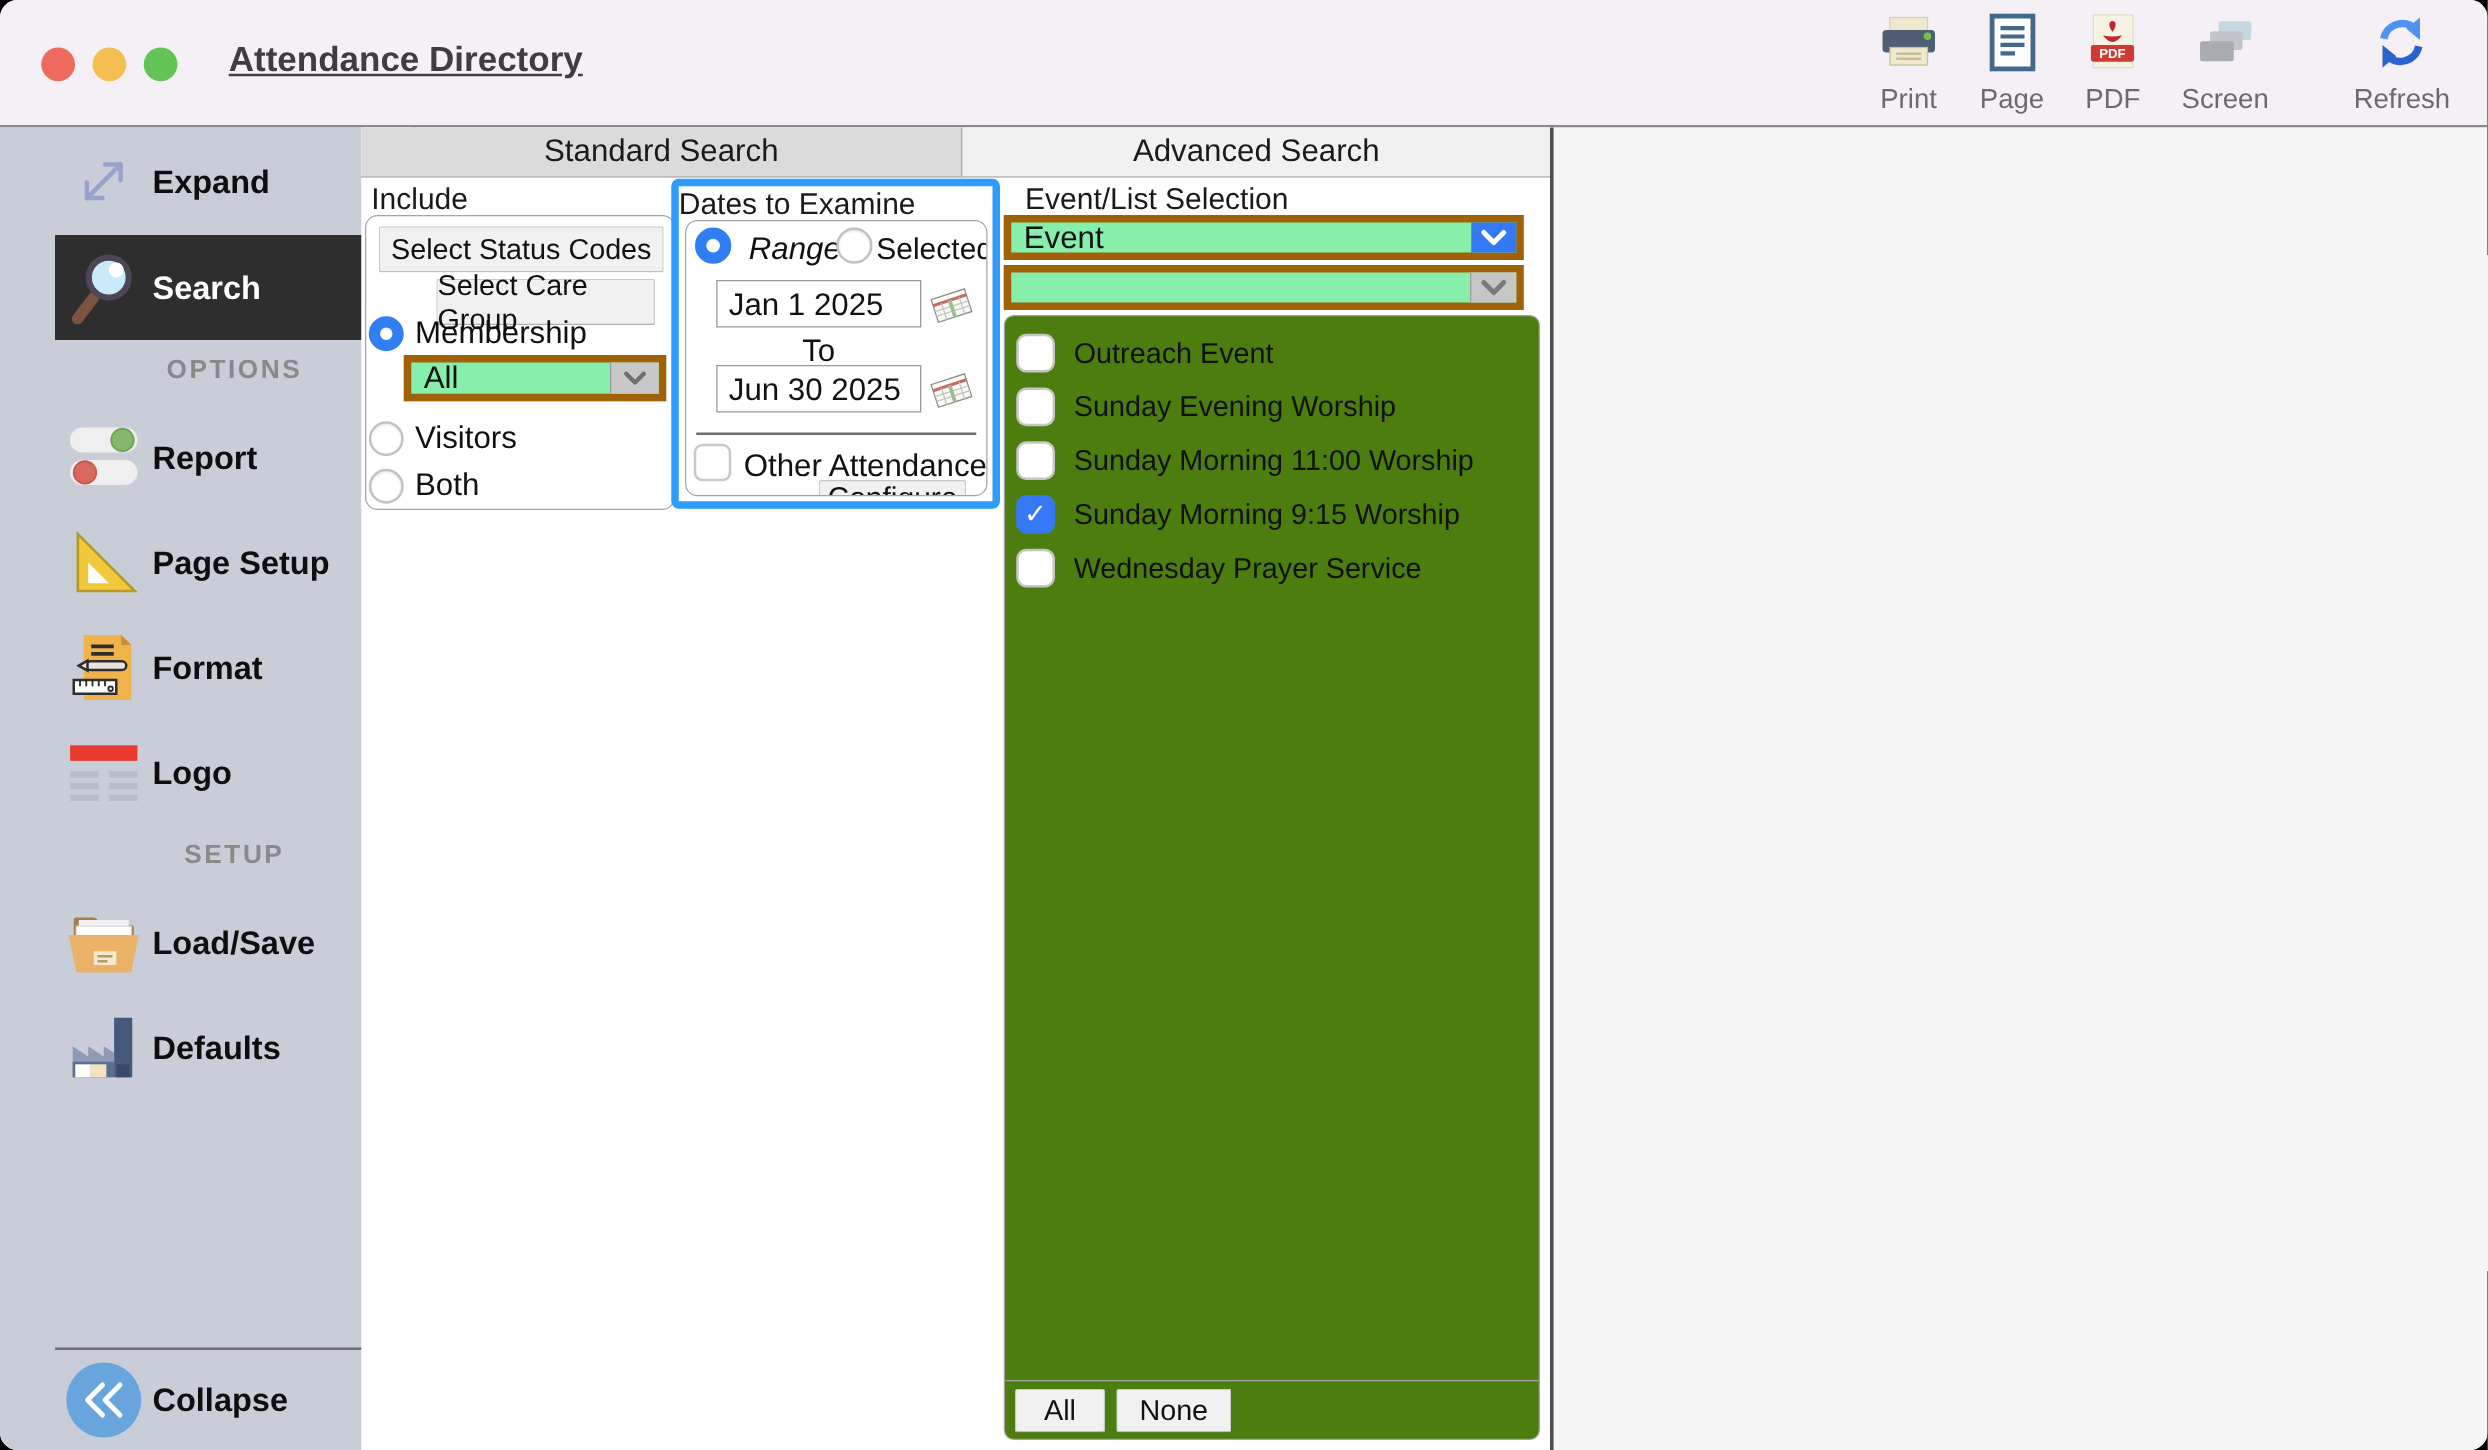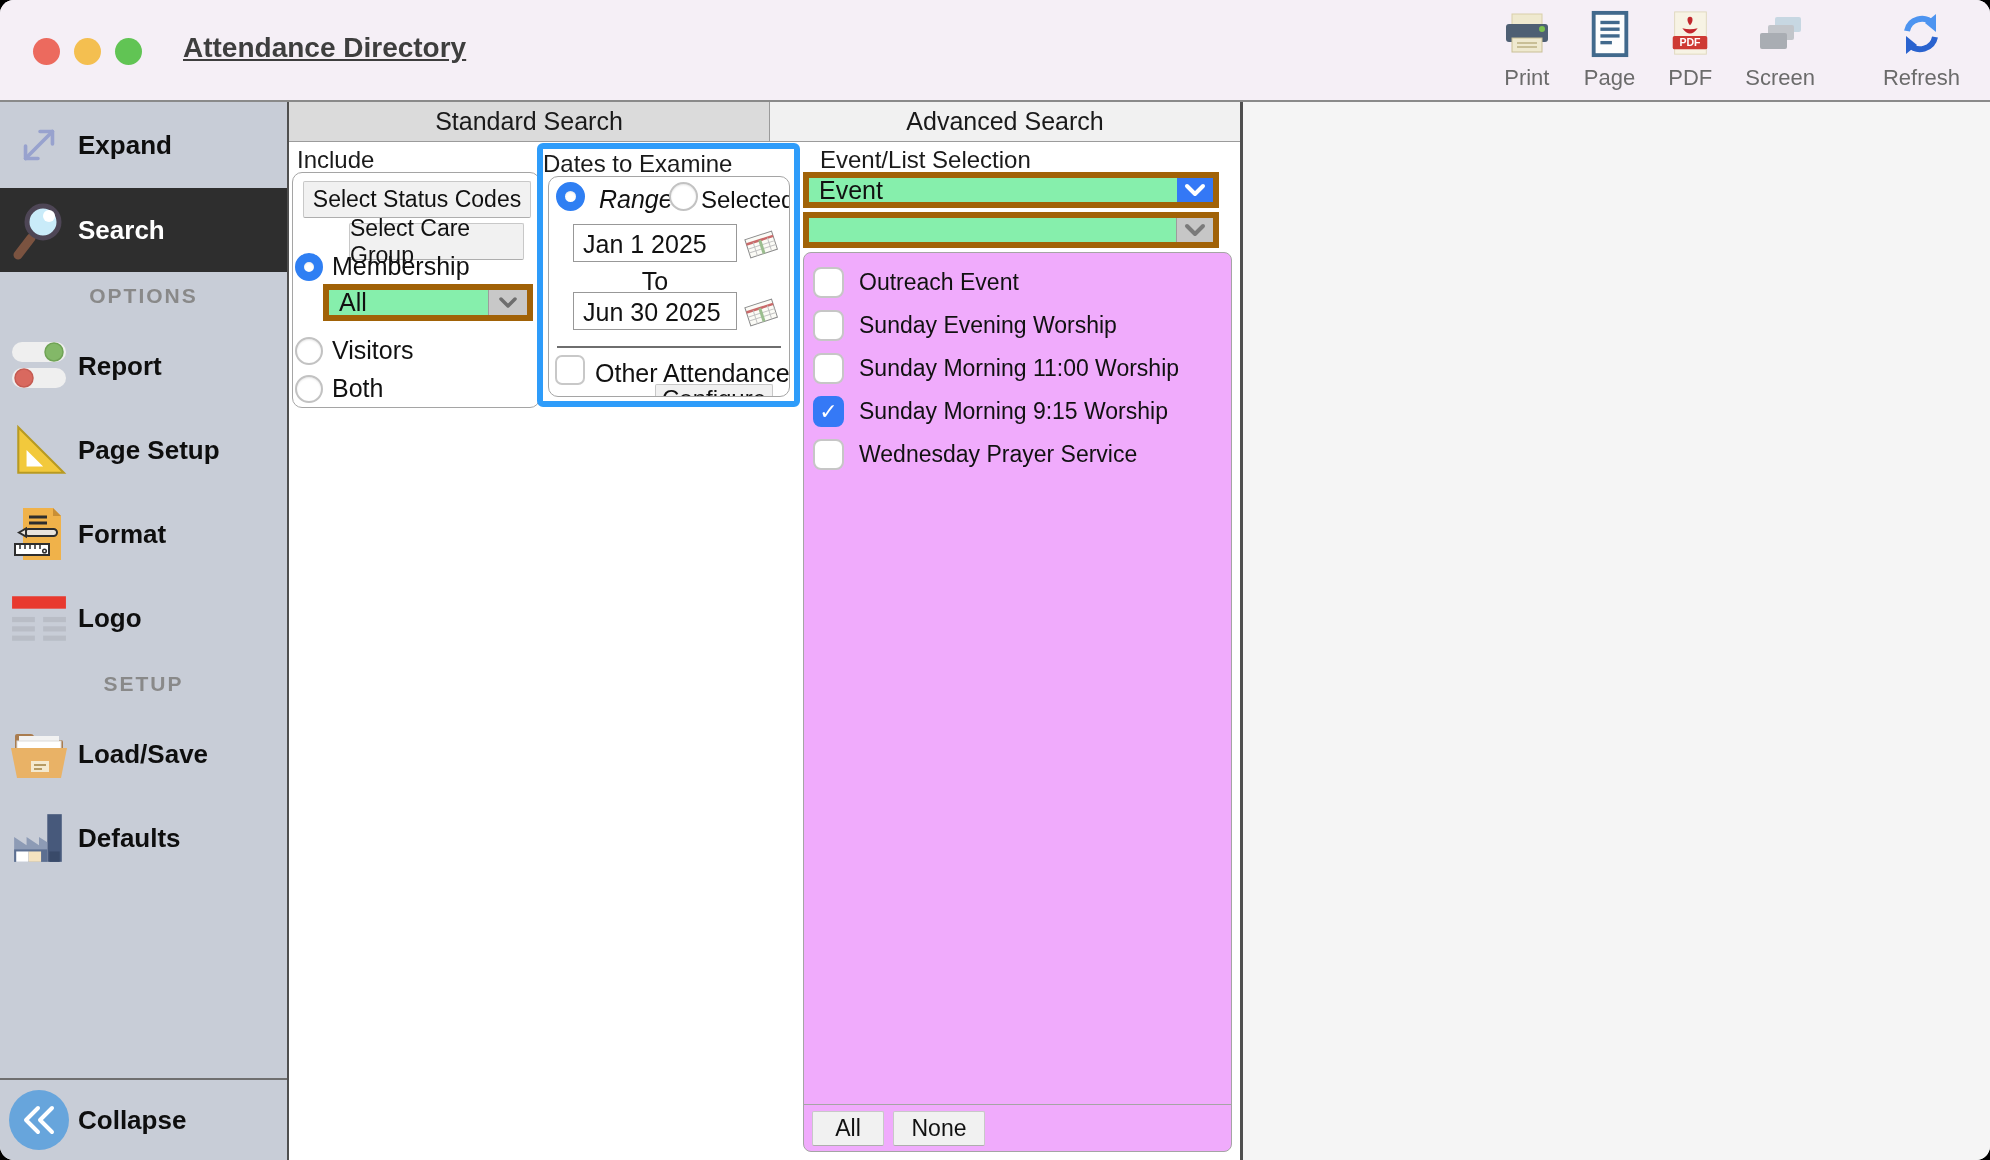--- a/index.html
+++ b/index.html
@@ -11,21 +11,21 @@
   .lights{position:absolute;left:33px;top:38px;display:flex;gap:14px;}
   .light{width:27px;height:27px;border-radius:50%;}
   .light.red{background:#EC6A5E;}.light.yellow{background:#F4BF50;}.light.green{background:#61C454;}
   .win-title{position:absolute;left:183px;top:32px;font-size:28px;font-weight:700;color:#3E3E3E;text-decoration:underline;}
   .toolbar{position:absolute;right:30px;top:10px;display:flex;align-items:flex-end;gap:32px;}
   .tool{display:flex;flex-direction:column;align-items:center;gap:3px;}
   .tool.refresh{margin-left:36px;}
   .tool .t-lbl{font-size:22px;color:#6B6B6B;}
 
   
-  .sidebar{position:absolute;left:0;top:102px;bottom:0;width:287px;background:#C8CDD7;border-right:2px solid #4F4F4F;display:flex;flex-direction:column;}
+  .sidebar{position:absolute;left:0;top:102px;bottom:0;width:287px;background:#C8CDD7;border-right:2px solid #4F4F4F;display:flex;flex-direction:column;padding-left:44px;}
   .side-item{display:flex;align-items:center;height:84px;flex:0 0 auto;cursor:default;}
   .side-item .s-icon{width:78px;display:flex;justify-content:center;align-items:center;flex:0 0 78px;}
   .side-item .s-lbl{font-size:26px;font-weight:700;color:#0E0E0E;}
   .row-expand{height:86px;}
   .row-search{background:#2E2E2E;}
   .row-search .s-lbl{color:#FFFFFF;}
   .side-header{flex:0 0 26px;margin-top:12px;text-align:center;font-size:21px;font-weight:700;color:#898989;letter-spacing:2px;}
   .gap14{margin-top:14px;align-items:center;}
   .side-spacer{flex:1 1 auto;}
   .side-divider{flex:0 0 2px;background:#6F6F6F;}
@@ -68,21 +68,21 @@
   .date-field{position:absolute;width:164px;height:38px;border:1px solid #989898;background:#fff;font-size:25px;color:#111;line-height:38px;padding-left:9px;box-sizing:border-box;}
   .d-divider{position:absolute;left:8px;right:8px;top:169px;height:2px;background:#6E6E6E;}
   .checkbox{width:30px;height:30px;border:2px solid #C8C8C8;border-radius:7px;background:#fff;box-sizing:border-box;}
   .btn-configure{position:absolute;left:106px;top:207px;width:118px;height:30px;font-size:24px;}
 
   
   .dd-type{left:514px;top:70px;width:416px;height:36px;}
   .dd-type .dd-btn{width:36px;background:#3478F6;}
   .dd-filter{left:514px;top:110px;width:416px;height:36px;}
   .dd-filter .dd-btn{width:36px;background:#C6C6C6;border-left:1px solid #9C9C9C;}
-  .event-box{position:absolute;left:514px;top:150px;width:429px;height:900px;border:1px solid #A5A5A5;border-radius:8px;background:#f0abfc;display:flex;flex-direction:column;box-sizing:border-box;}
+  .event-box{position:absolute;left:514px;top:150px;width:429px;height:900px;border:1px solid #A5A5A5;border-radius:8px;background:#4d7c0f;display:flex;flex-direction:column;box-sizing:border-box;}
   .event-list{flex:1;border-bottom:1px solid #A5A5A5;padding-top:8px;overflow:hidden;}
   .event-row{display:flex;align-items:center;height:43px;padding-left:9px;}
   .cb{width:31px;height:31px;border:2px solid #C6C6C6;border-radius:8px;background:#fff;box-sizing:border-box;flex:0 0 auto;}
   .cb.checked{background:#3579F6;border-color:#3579F6;display:flex;align-items:center;justify-content:center;}
   .cb .mark{color:#fff;font-size:22px;font-weight:700;font-family:"DejaVu Sans",sans-serif;line-height:1;}
   .event-row .e-lbl{margin-left:15px;font-size:23px;color:#111;white-space:nowrap;}
   .event-actions{height:46px;display:flex;align-items:center;gap:9px;padding-left:8px;}
   .btn-all{width:72px;height:35px;}
   .btn-none{width:92px;height:35px;}
 

